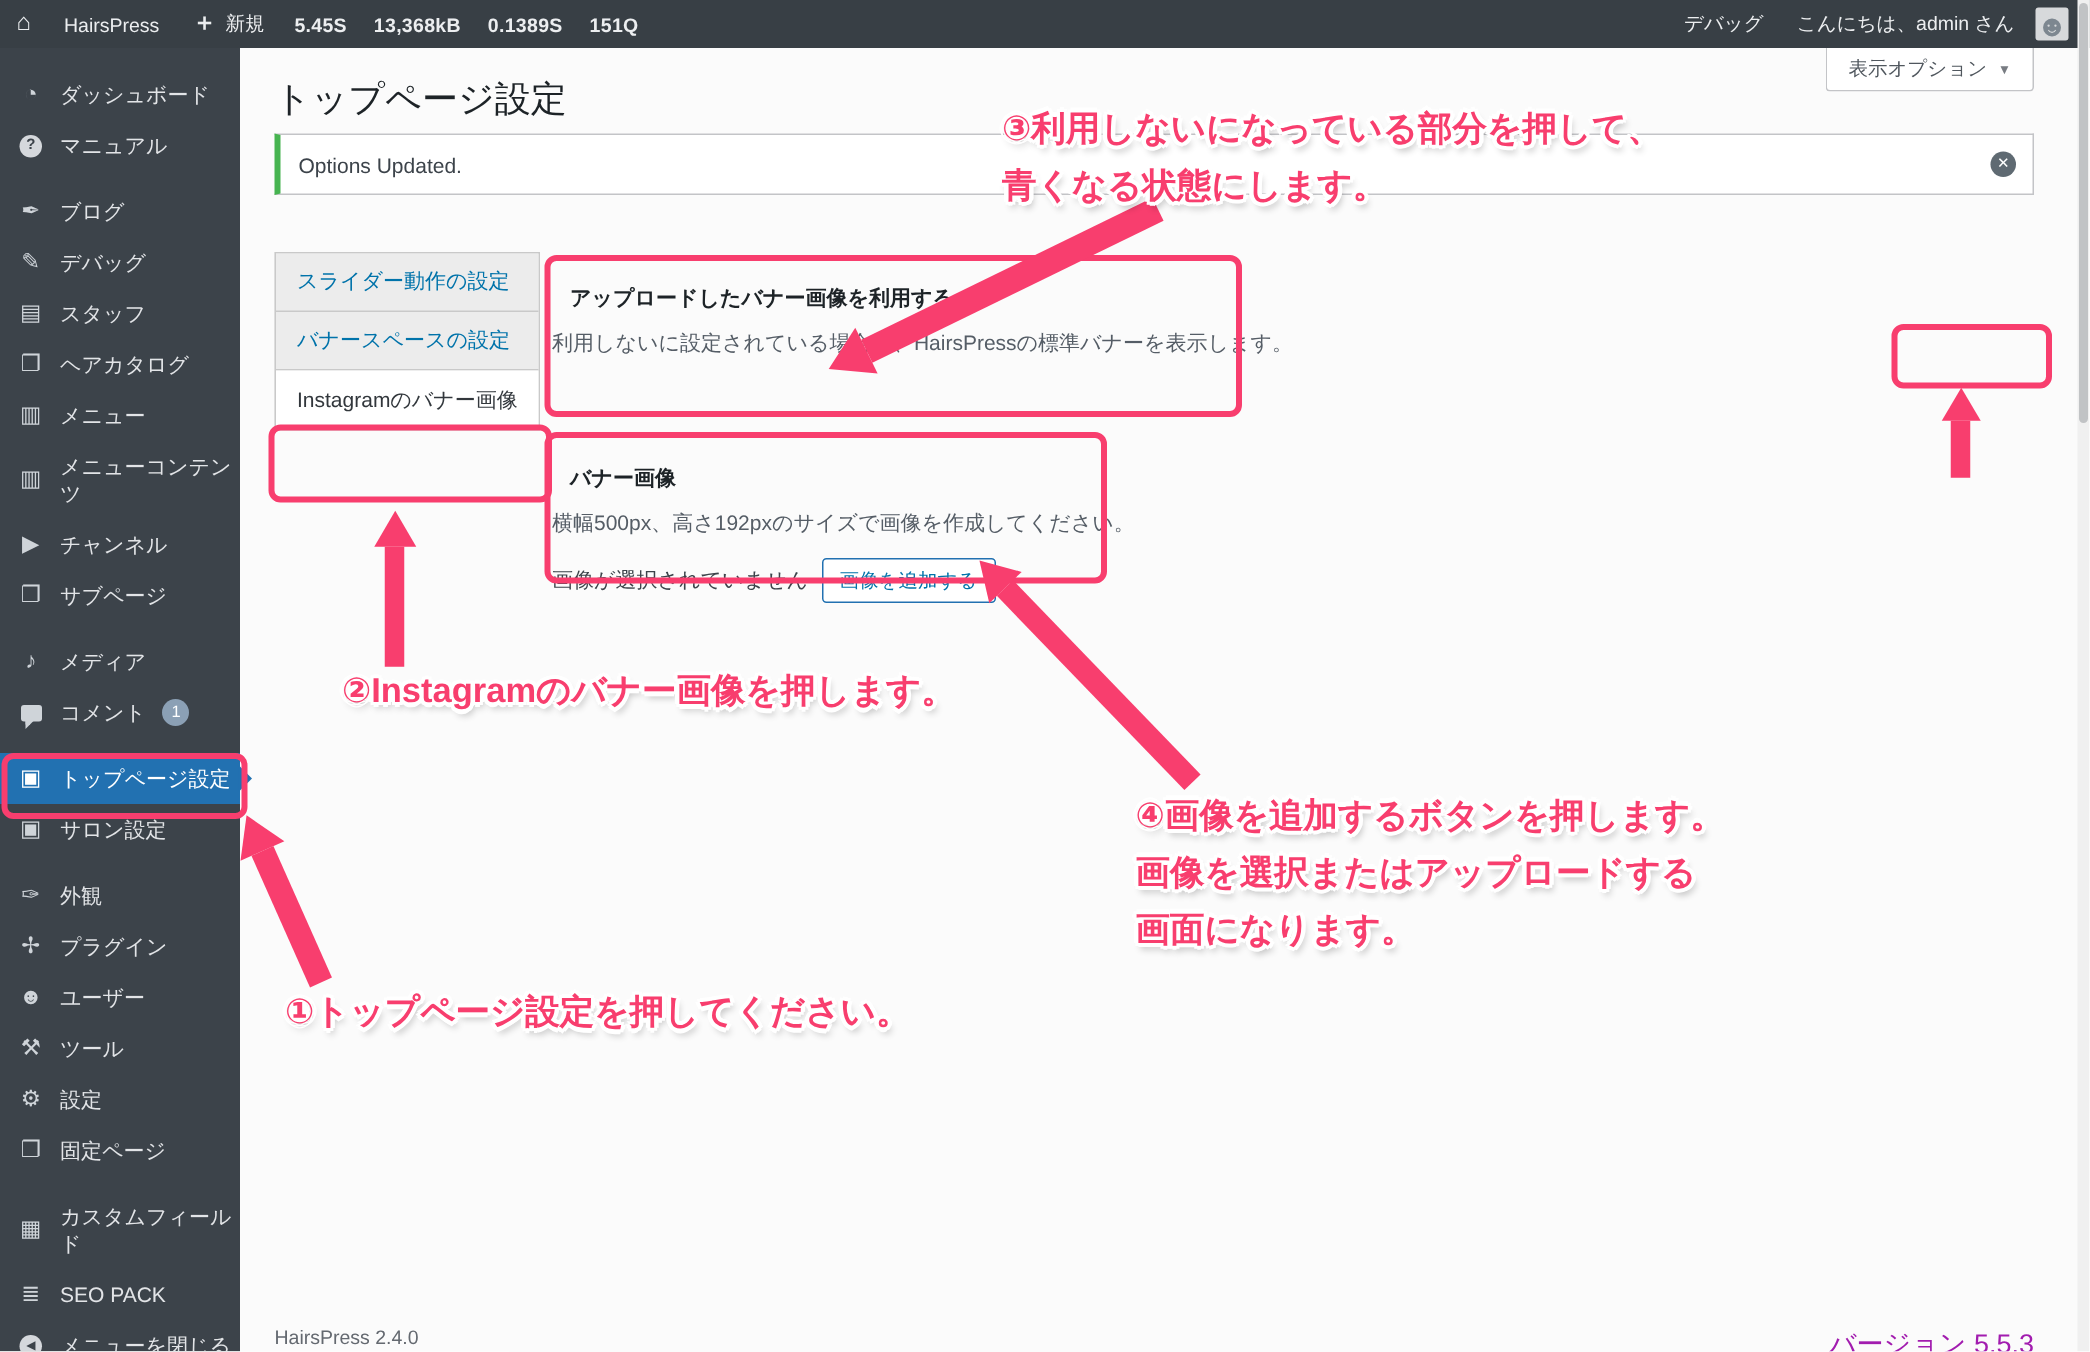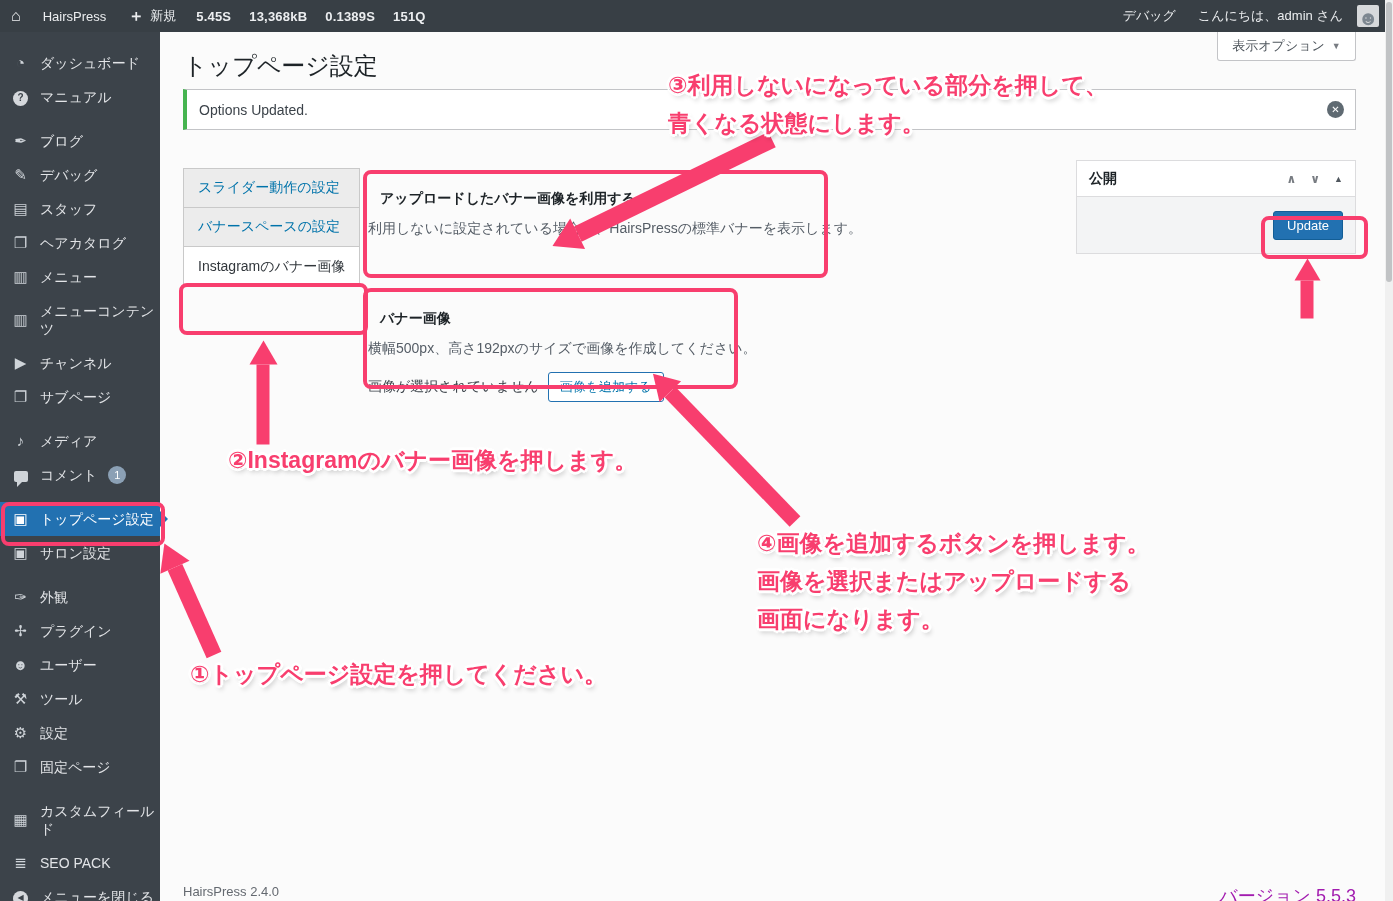--- a/index.html
+++ b/index.html
@@ -269,33 +269,20 @@
 
   <div class="panel" style="top:298px;">
     <h3>バナー画像</h3>
     <div class="desc">横幅500px、高さ192pxのサイズで画像を作成してください。</div>
     <div class="img-row">
       <span>画像が選択されていません</span>
       <button class="btn-blue-outline">画像を追加する</button>
     </div>
   </div>
 
-  <div class="postbox">
-    <div class="postbox-head">
-      <span class="pt">公開</span>
-      <span class="hicons">
-        <span class="ud">∧</span>
-        <span class="ud">∨</span>
-        <span class="tri">▲</span>
-      </span>
-    </div>
-    <div class="postbox-body">
-      <button class="btn-primary">Update</button>
-    </div>
-  </div>
 
   <div class="foot-l">HairsPress 2.4.0</div>
   <div class="foot-r">バージョン 5.5.3</div>
 
   <div class="pbox" style="left:363px;top:170px;width:457px;height:100px;"></div>
   <div class="pbox" style="left:363px;top:288px;width:367px;height:93px;"></div>
   <div class="pbox" style="left:179px;top:283px;width:181px;height:44px;"></div>
   <div class="pbox" style="left:1px;top:502px;width:156px;height:36px;"></div>
   <div class="pbox" style="left:1261px;top:216px;width:99px;height:35px;"></div>
 

